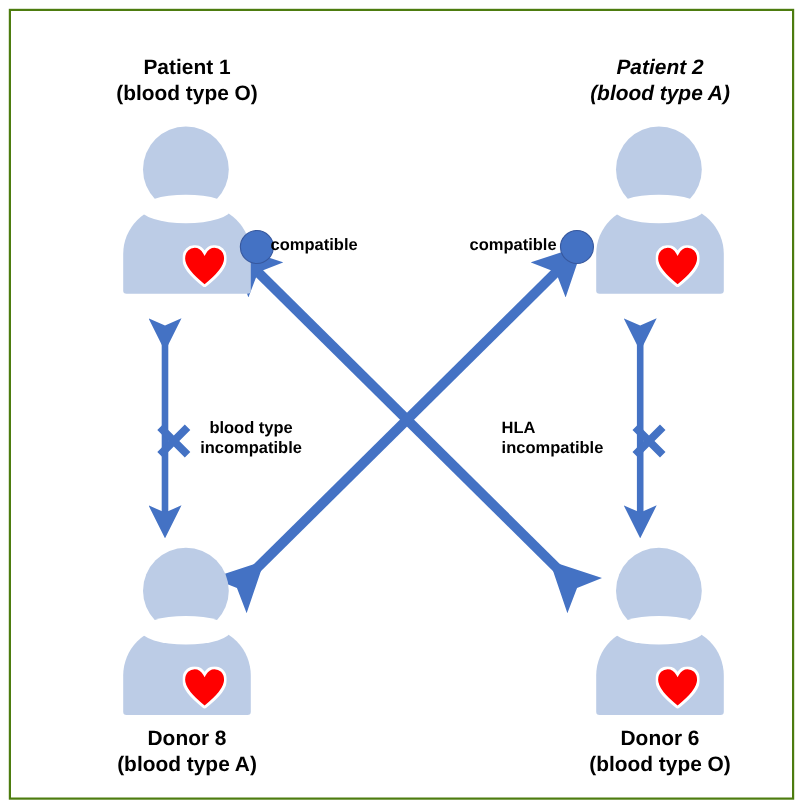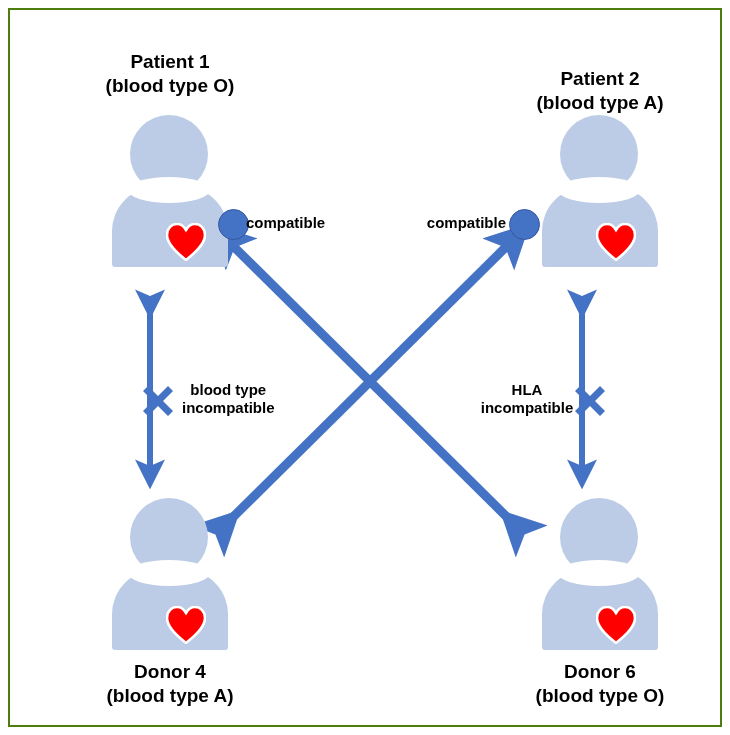--- a/index.html
+++ b/index.html
@@ -85,21 +85,21 @@
     position: absolute;
     width: 260px;
     text-align: center;
     font-size: 19px;
     font-weight: bold;
     color: #000000;
     line-height: 1.25;
     white-space: pre-line;
   }
   #label-patient-1 { left: 30px;  top: 40px; }
-  #label-patient-2 { left: 460px; top: 57px; }
+  #label-patient-2 { left: 460px; top: 40px; font-style: italic; }
   #label-donor-1   { left: 30px;  top: 650px; }
   #label-donor-2   { left: 460px; top: 650px; }
 
   
   #arrows {
     position: absolute;
     left: 0; top: 0;
     width: 714px; height: 719px;
     pointer-events: none;
   }
@@ -122,21 +122,21 @@
     font-size: 15px;
     font-weight: bold;
     color: #000000;
     line-height: 1.22;
     white-space: pre-line;
   }
   #text-compatible-left  { left: 236px; top: 204px; text-align: left; }
   #text-compatible-right { left: 396px; top: 204px; text-align: right; width: 100px; }
 
   #text-blood-incompat { left: 172px; top: 371px; text-align: center; }
-  #text-hla-incompat   { left: 464px; top: 371px; text-align: center; width: 106px; }
+  #text-hla-incompat   { left: 446px; top: 371px; text-align: left; width: 106px; }
 
   .x-mark {
     position: absolute;
     width: 34px;
     height: 34px;
   }
   .x-mark svg { display: block; width: 34px; height: 34px; }
   #x-mark-left  { left: 131px; top: 374px; }
   #x-mark-right { left: 563px; top: 374px; }
 </style>
@@ -159,21 +159,21 @@
 
       <line x1="505" y1="515" x2="215" y2="228" stroke="#4472C4" stroke-width="9" marker-start="url(#ah)" marker-end="url(#ah)"></line>
 
       <line x1="215" y1="515" x2="505" y2="228" stroke="#4472C4" stroke-width="9" marker-start="url(#ah)" marker-end="url(#ah)"></line>
     </svg>
 
     <div class="node-label" id="label-patient-1">Patient 1
 (blood type O)</div>
     <div class="node-label" id="label-patient-2">Patient 2
 (blood type A)</div>
-    <div class="node-label" id="label-donor-1">Donor 4
+    <div class="node-label" id="label-donor-1">Donor 8
 (blood type A)</div>
     <div class="node-label" id="label-donor-2">Donor 6
 (blood type O)</div>
 
     <div class="person" id="person-patient-1">
       <div class="head"></div>
       <div class="body"></div>
       <div class="neckcut"></div>
       <div class="heart">
         <svg viewBox="0 0 40 38" xmlns="http://www.w3.org/2000/svg">

